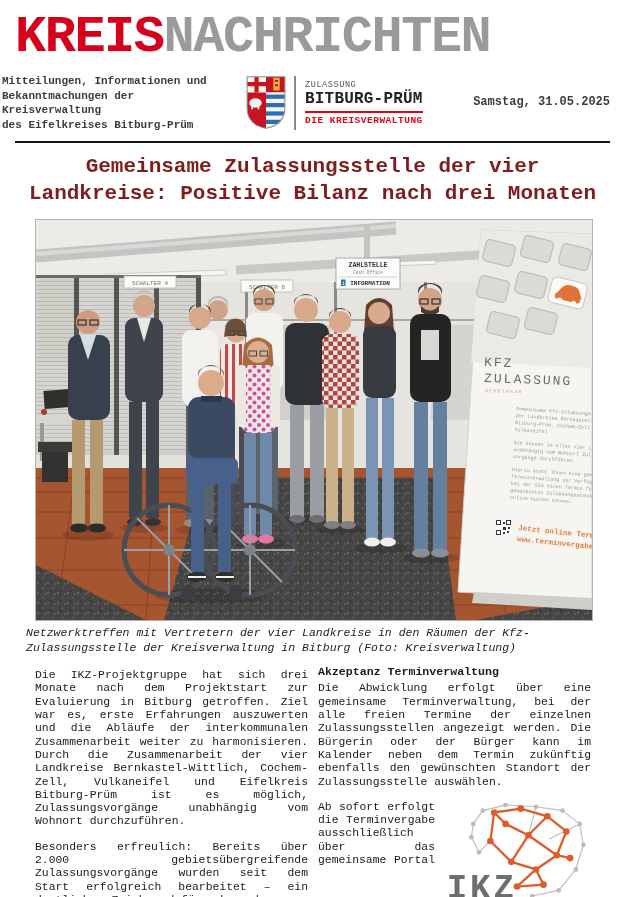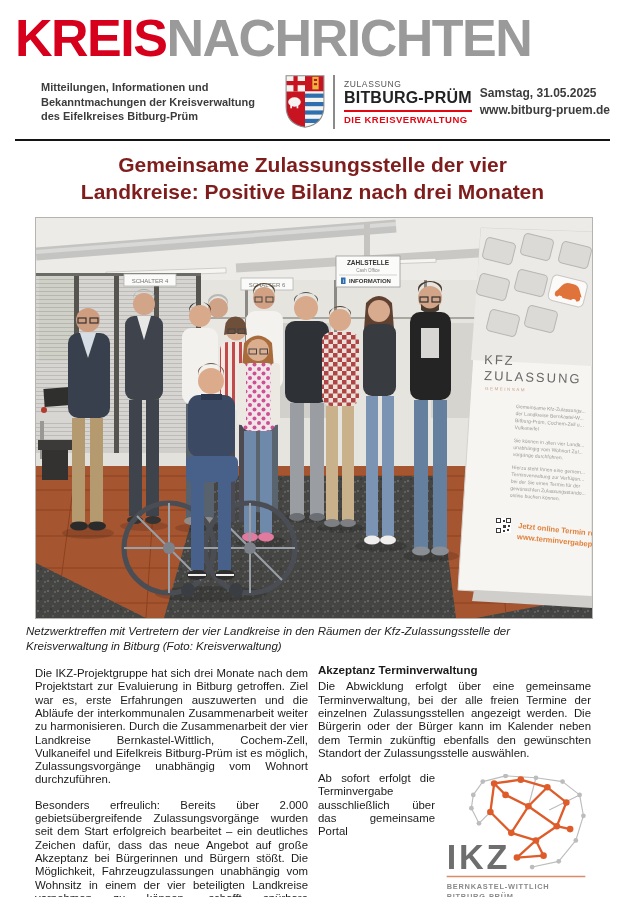--- a/index.html
+++ b/index.html
@@ -1,24 +1,24 @@
 <!DOCTYPE html>
 <html><head>
 <meta charset="utf-8">
 <style>
   html,body{margin:0;padding:0;background:#ffffff;}
   .page{position:relative;width:625px;height:897px;background:#fff;overflow:hidden;
-        font-family:Liberation Sans, sans-serif;color:#1a1a1a;}
+        font-family:Liberation Mono, monospace;color:#1a1a1a;}
   
   .masthead{padding:12px 15px 0 15px;font-weight:bold;font-size:52px;line-height:1;
             letter-spacing:-1.5px;white-space:nowrap;}
   .masthead .red{color:#d6001c;}
   .masthead .gray{color:#9a9a9a;}
   
-  .info-row{display:flex;align-items:center;padding:10px 15px 0 9px;margin-left:32px;}
+  .info-row{display:flex;align-items:center;padding:10px 15px 0 2px;}
   .subtitle{width:235px;font-size:11px;font-weight:bold;color:#3c3c3c;line-height:1.32;}
   .brand{display:flex;align-items:center;margin-left:8px;}
   .brand .divider{width:2px;height:54px;background:#8a8a8a;margin:0 9px 0 7px;}
   .brand-text .region{font-size:8.5px;color:#555;letter-spacing:.6px;}
   .brand-text .name{font-size:16px;font-weight:bold;color:#222;letter-spacing:.2px;}
   .brand-text .redline{height:2px;background:#e30613;margin:3px 0 2px 0;}
   .brand-text .dept{font-size:9.5px;font-weight:bold;color:#e30613;letter-spacing:.5px;}
   .issue{margin-left:auto;font-size:12px;font-weight:bold;color:#3c3c3c;line-height:1.45;}
   .rule{margin:9px 15px 0 15px;border-top:2.5px solid #141414;}
   
@@ -82,21 +82,20 @@
       <div class="divider"></div>
       <div class="brand-text">
         <div class="region">ZULASSUNG</div>
         <div class="name">BITBURG-PRÜM</div>
         <div class="redline"></div>
         <div class="dept">DIE KREISVERWALTUNG</div>
       </div>
     </div>
     <div class="issue">
       <div>Samstag, 31.05.2025</div>
-      <div>www.bitburg-pruem.de</div>
     </div>
   </div>
 
   <div class="rule"></div>
 
   <div class="headline">
     <div>Gemeinsame Zulassungsstelle der vier</div>
     <div>Landkreise: Positive Bilanz nach drei Monaten</div>
   </div>
 

